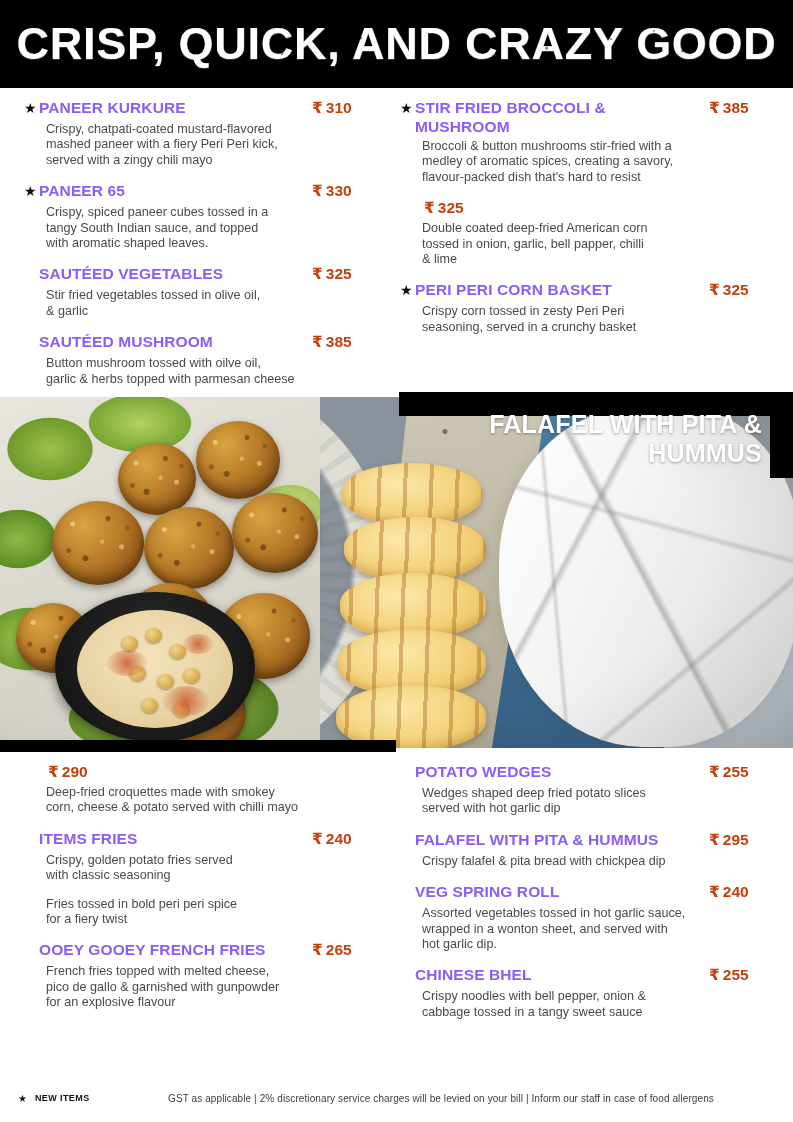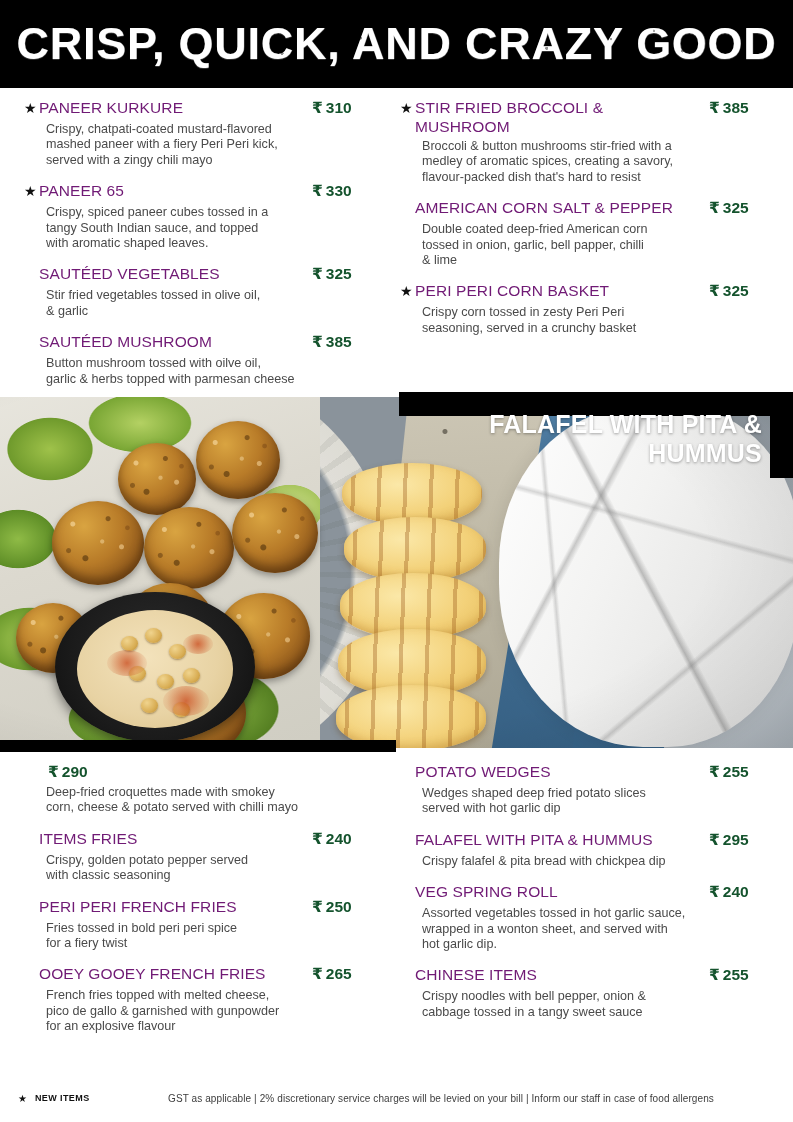--- a/index.html
+++ b/index.html
@@ -108,32 +108,32 @@
   .star {
     flex: 0 0 auto;
     width: 15px;
     margin-left: -18px;
     font-size: 14px;
     line-height: 21px;
     color: #111111;
   }
   .star.empty { visibility: hidden; }
   .item-name {
-    font-weight: normal;
+    font-weight: bold;
     font-size: 15.5px;
     line-height: 19px;
     letter-spacing: 0.1px;
-    color: #701a75;
+    color: #8b5cf6;
   }
   .item-price {
     flex: 0 0 auto;
     font-weight: bold;
     font-size: 15.5px;
     line-height: 19px;
-    color: #14532d;
+    color: #c2410c;
     white-space: nowrap;
     padding-left: 6px;
   }
   .rupee { font-family: "DejaVu Sans", sans-serif; font-weight: bold; padding-right: 3px; }
   .item-desc {
     margin-top: 3px;
     margin-left: 4px;
     font-size: 12.6px;
     line-height: 15.4px;
     color: #4a4a4a;
@@ -399,24 +399,20 @@
             <span class="item-name">STIR FRIED BROCCOLI &amp; MUSHROOM</span>
           </div>
           <span class="item-price"><span class="rupee">₹</span>385</span>
         </div>
         <div class="item-desc">Broccoli &amp; button mushrooms stir-fried with a
 medley of aromatic spices, creating a savory,
 flavour-packed dish that's hard to resist</div>
       </div>
       <div class="item">
         <div class="item-head">
-          <div class="item-name-wrap">
-            <span class="star empty">★</span>
-            <span class="item-name">AMERICAN CORN SALT &amp; PEPPER</span>
-          </div>
           <span class="item-price"><span class="rupee">₹</span>325</span>
         </div>
         <div class="item-desc">Double coated deep-fried American corn
 tossed in onion, garlic, bell papper, chilli
 &amp; lime</div>
       </div>
       <div class="item">
         <div class="item-head">
           <div class="item-name-wrap">
             <span class="star">★</span>
@@ -489,31 +485,24 @@
 corn, cheese &amp; potato served with chilli mayo</div>
       </div>
       <div class="item">
         <div class="item-head">
           <div class="item-name-wrap">
             <span class="star empty">★</span>
             <span class="item-name">ITEMS FRIES</span>
           </div>
           <span class="item-price"><span class="rupee">₹</span>240</span>
         </div>
-        <div class="item-desc">Crispy, golden potato pepper served
+        <div class="item-desc">Crispy, golden potato fries served
 with classic seasoning</div>
       </div>
       <div class="item">
-        <div class="item-head">
-          <div class="item-name-wrap">
-            <span class="star empty">★</span>
-            <span class="item-name">PERI PERI FRENCH FRIES</span>
-          </div>
-          <span class="item-price"><span class="rupee">₹</span>250</span>
-        </div>
         <div class="item-desc">Fries tossed in bold peri peri spice
 for a fiery twist</div>
       </div>
       <div class="item">
         <div class="item-head">
           <div class="item-name-wrap">
             <span class="star empty">★</span>
             <span class="item-name">OOEY GOOEY FRENCH FRIES</span>
           </div>
           <span class="item-price"><span class="rupee">₹</span>265</span>
@@ -554,21 +543,21 @@
           <span class="item-price"><span class="rupee">₹</span>240</span>
         </div>
         <div class="item-desc">Assorted vegetables tossed in hot garlic sauce,
 wrapped in a wonton sheet, and served with
 hot garlic dip.</div>
       </div>
       <div class="item">
         <div class="item-head">
           <div class="item-name-wrap">
             <span class="star empty">★</span>
-            <span class="item-name">CHINESE ITEMS</span>
+            <span class="item-name">CHINESE BHEL</span>
           </div>
           <span class="item-price"><span class="rupee">₹</span>255</span>
         </div>
         <div class="item-desc">Crispy noodles with bell pepper, onion &amp;
 cabbage tossed in a tangy sweet sauce</div>
       </div>
     </div>
 </div>
 
 <div class="footer">

